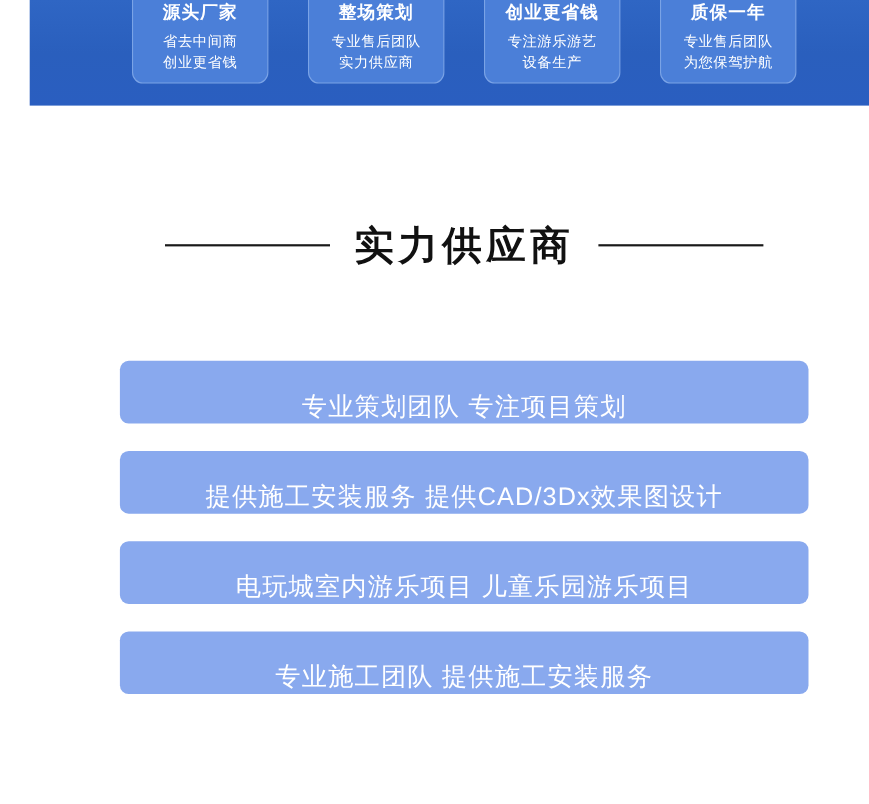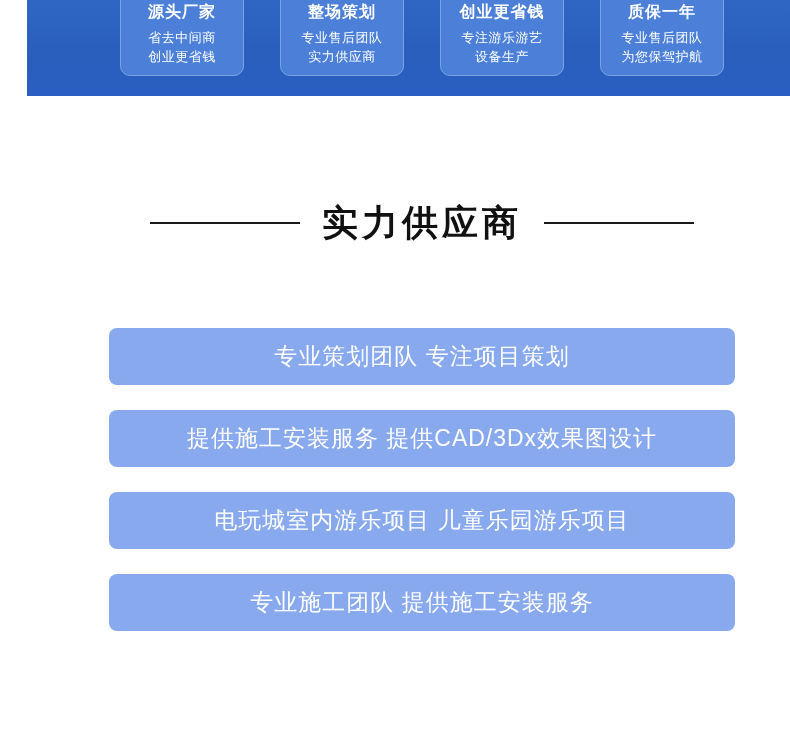--- a/index.html
+++ b/index.html
@@ -97,21 +97,21 @@
     flex-direction: column;
     align-items: center;
     gap: 25px;
   }
   .bar {
     width: 626px;
     height: 57px;
     border-radius: 8px;
     background: #89a9ee;
     display: flex;
-    align-items: center;
+    align-items: flex-end;
     justify-content: center;
     color: #ffffff;
     font-size: 23px;
     letter-spacing: 1px;
     white-space: nowrap;
     box-sizing: border-box;
   }
 </style>
 </head>
 <body>

